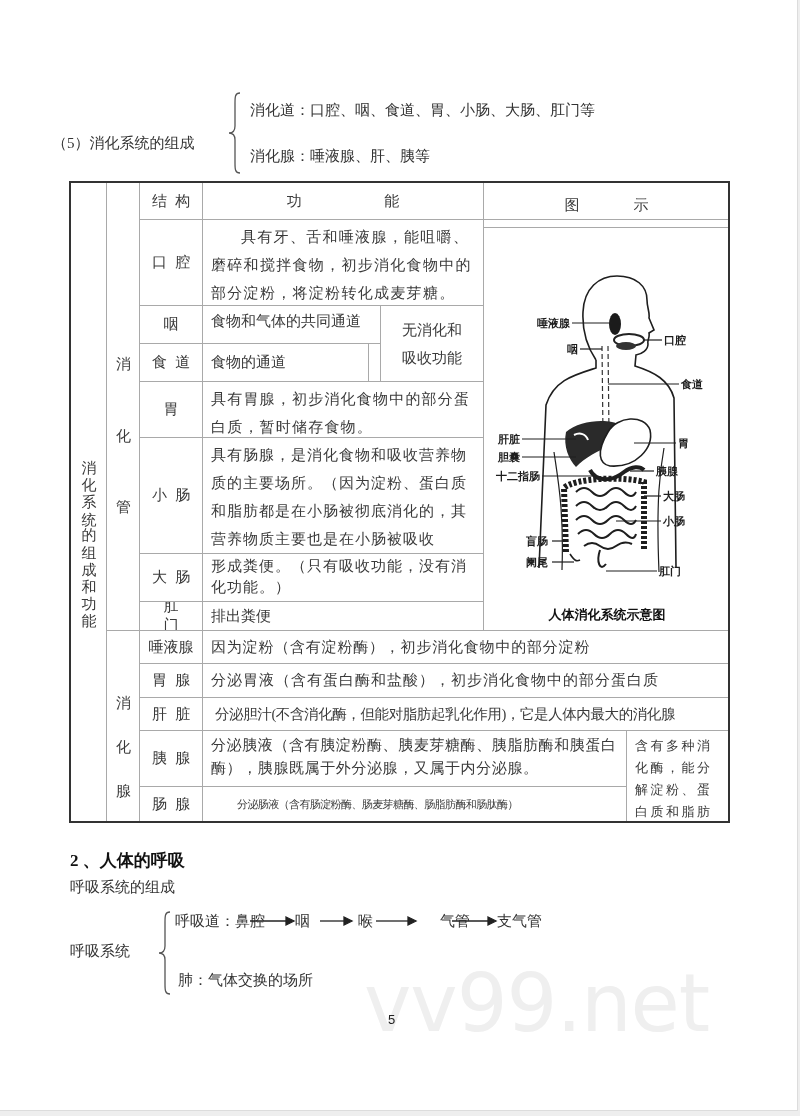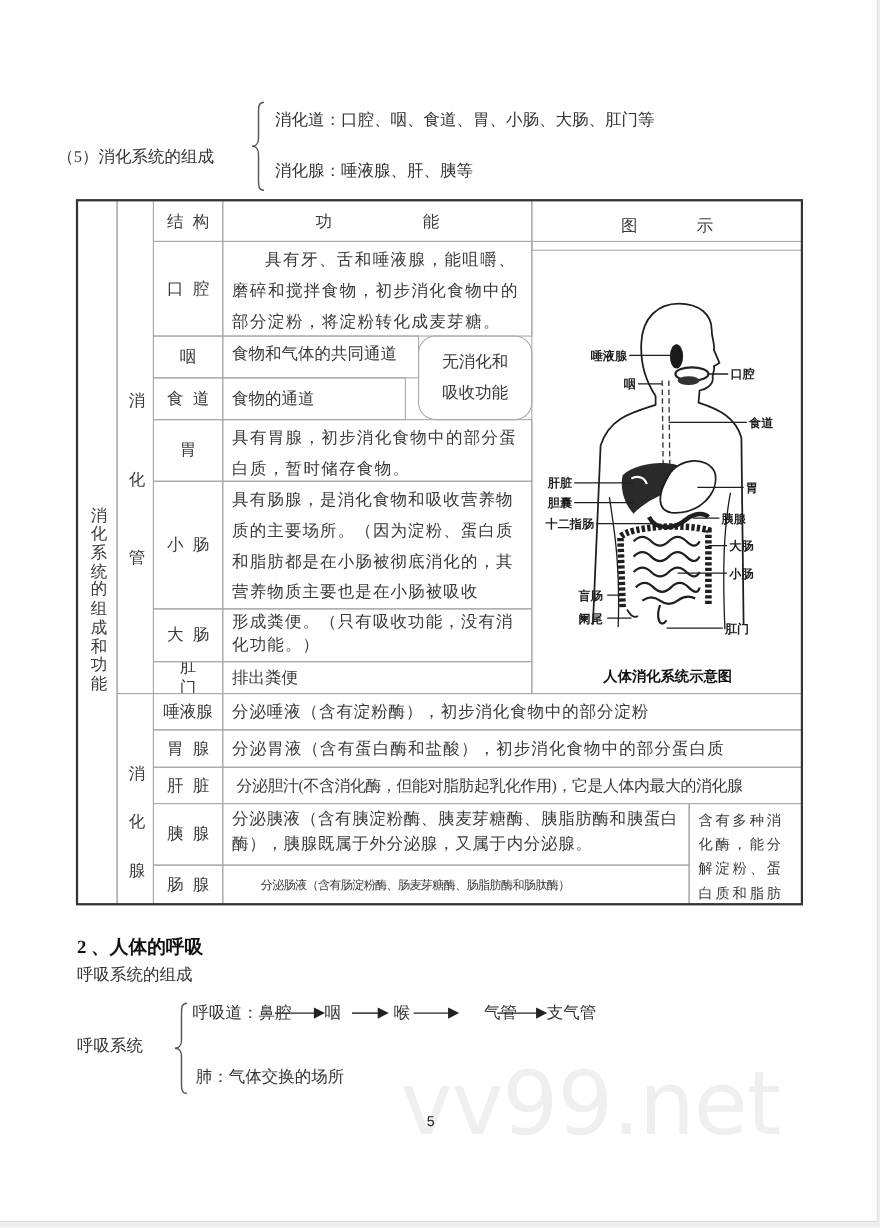--- a/index.html
+++ b/index.html
@@ -82,21 +82,21 @@
     <div class="cell center" style="left:69px; top:123px; width:64px; height:39px;">
       <span>咽</span>
     </div>
     <div class="cell vcenter func1" style="left:132px; top:123px; width:179px; height:39px; padding-bottom:6px;">食物和气体的共同通道</div>
 
     <div class="cell center" style="left:69px; top:161px; width:64px; height:39px;">
       <span class="lbl2">食道</span>
     </div>
     <div class="cell vcenter func1" style="left:132px; top:161px; width:167px; height:39px;">食物的通道</div>
 
-    <div class="cell center" style="left:310px; top:123px; width:104px; height:77px; flex-direction:column; line-height:28px;border-radius:16px;">
+    <div class="cell center" style="left:310px; top:123px; width:104px; height:77px; flex-direction:column; line-height:28px;">
       <span>无消化和</span>
       <span>吸收功能</span>
     </div>
 
     <div class="cell center" style="left:69px; top:199px; width:64px; height:57px;">
       <span>胃</span>
     </div>
     <div class="cell func" style="left:132px; top:199px; width:282px; height:57px; letter-spacing:1.2px;">具有胃腺，初步消化食物中的部分蛋白质，暂时储存食物。</div>
 
     <div class="cell center" style="left:69px; top:255px; width:64px; height:117px;">
@@ -179,21 +179,21 @@
         <text x="42" y="346">阑尾</text>
         <text x="175" y="355">肛门</text>
 
         <text class="cap" x="123" y="399" text-anchor="middle">人体消化系统示意图</text>
       </svg>
     </div>
 
     <div class="cell center" style="left:69px; top:448px; width:64px; height:34px;">
       <span>唾液腺</span>
     </div>
-    <div class="cell vcenter func1" style="left:132px; top:448px; width:528px; height:34px; letter-spacing:0.8px;">分泌唾液（含有淀粉酶），初步消化食物中的部分淀粉</div>
+    <div class="cell vcenter func1" style="left:132px; top:448px; width:528px; height:34px; letter-spacing:0.8px;">因为淀粉（含有淀粉酶），初步消化食物中的部分淀粉</div>
 
     <div class="cell center" style="left:69px; top:481px; width:64px; height:35px;">
       <span class="lbl2">胃腺</span>
     </div>
     <div class="cell vcenter func1" style="left:132px; top:481px; width:528px; height:35px; letter-spacing:1px;">分泌胃液（含有蛋白酶和盐酸），初步消化食物中的部分蛋白质</div>
 
     <div class="cell center" style="left:69px; top:515px; width:64px; height:34px;">
       <span class="lbl2">肝脏</span>
     </div>
     <div class="cell vcenter func1" style="left:132px; top:515px; width:528px; height:34px; padding-left:12px; font-size:14.5px; letter-spacing:-0.4px;">分泌胆汁(不含消化酶，但能对脂肪起乳化作用)，它是人体内最大的消化腺</div>

